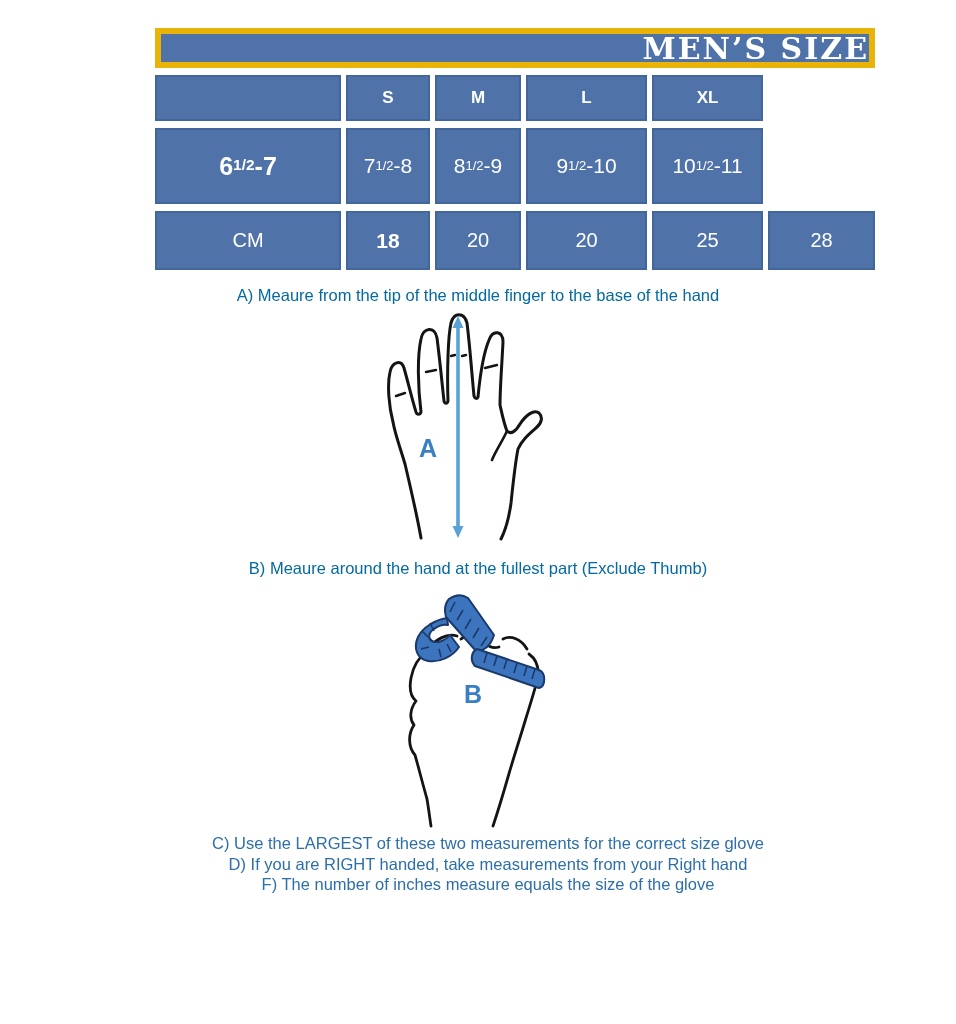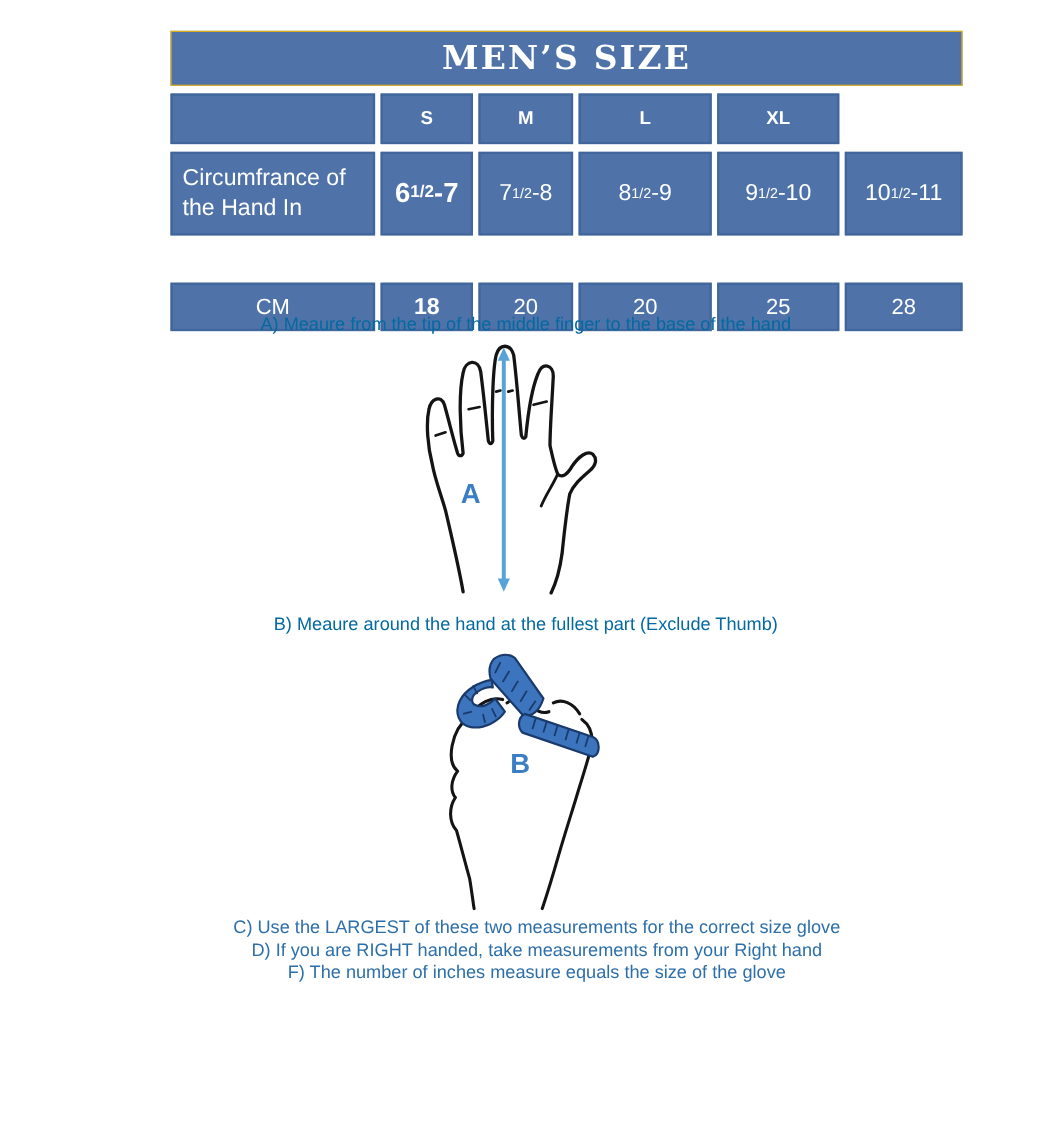--- a/index.html
+++ b/index.html
@@ -17,30 +17,30 @@
   .t-row {
     display: grid;
     grid-template-columns: 186px 84px 86px 121px 111px 107px;
     column-gap: 5px;
   }
   .cell {
     background: #4f73a8; border: 2px solid #40669c; color: #ffffff;
     display: flex; align-items: center; justify-content: center;
   }
   .title-row {
-    height: 50px; background: #4f73a8; border: 1px solid #eab308;
-    display: flex; align-items: center; justify-content: center;
+    height: 40px; background: #4f73a8; border: 6px solid #eab308;
+    display: flex; align-items: center; justify-content: flex-end;
   }
   .table-title {
     color: #ffffff; font-family: "DejaVu Serif", serif; font-weight: bold;
     font-size: 30px; letter-spacing: 2px;
   }
   .hdr-row .cell { height: 46px; font-weight: bold; font-size: 17px; }
   .inch-row .cell { height: 76px; font-size: 21px; }
-  .cm-row .cell { height: 44px; font-size: 20px; margin-top: 36px; }
+  .cm-row .cell { height: 59px; font-size: 20px; }
   .label-cell {
     justify-content: flex-start; text-align: left;
     padding-left: 9px; font-size: 20px; line-height: 1.28;
   }
   .frac { font-size: 0.62em; position: relative; top: -1px; letter-spacing: 0; }
   .s-col { font-weight: bold; }
   .inch-row .s-col { font-size: 25px; }
   .cm-row .s-col { font-size: 21px; }
 
   
@@ -75,21 +75,20 @@
 
     <div class="t-row hdr-row">
       <div class="cell"></div>
       <div class="cell">S</div>
       <div class="cell">M</div>
       <div class="cell">L</div>
       <div class="cell">XL</div>
     </div>
 
     <div class="t-row inch-row">
-      <div class="cell label-cell">Circumfrance of the Hand In</div>
       <div class="cell s-col">
         <span>6 </span>
           <span class="frac">1/2</span>
           <span>-7</span>
       </div>
       <div class="cell">
         <span>7</span>
           <span class="frac">1/2</span>
           <span>-8</span>
       </div>

